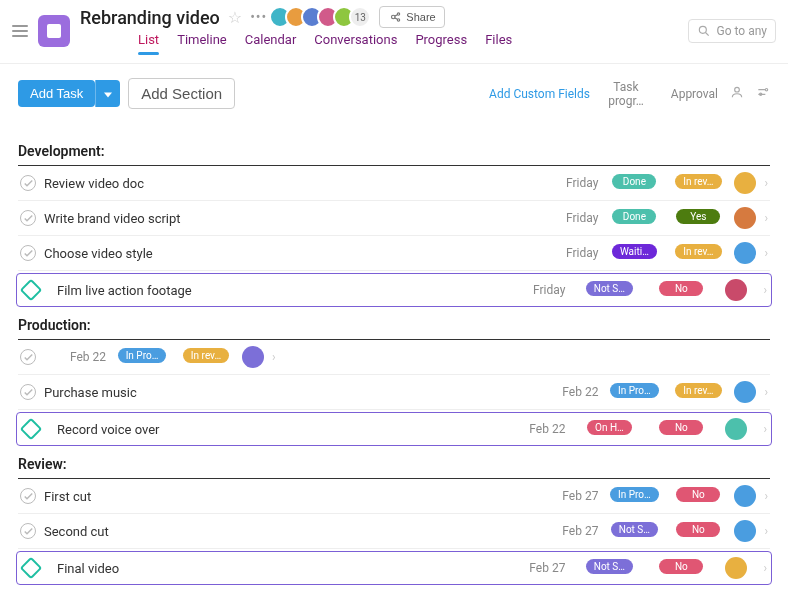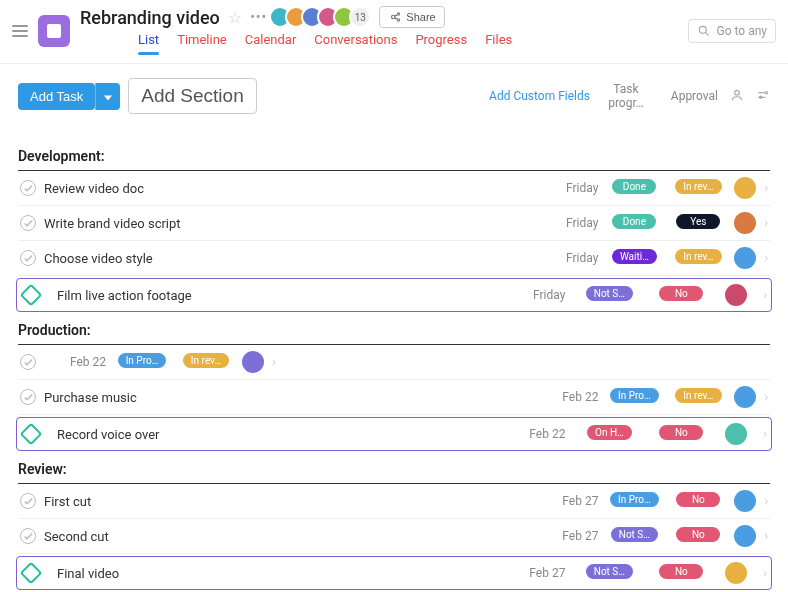--- a/index.html
+++ b/index.html
@@ -13,28 +13,28 @@
 .title-row { display: flex; align-items: center; gap: 8px; }
 .proj-title { font-size: 18px; font-weight: 500; color: #222; }
 .star { color: #ccc; font-size: 16px; cursor: pointer; }
 .dots { color: #999; cursor: pointer; font-size: 14px; letter-spacing: 1px; }
 .avatars { display: flex; align-items: center; }
 .avatar { width: 22px; height: 22px; border-radius: 50%; border: 2px solid #fff; margin-left: -6px; text-align: center; }
 .av-count { background: #eee; color: #666; font-size: 10px; display: flex; align-items: center; justify-content: center; margin-left: -6px; }
 .share-btn { border: 1px solid #ccc; border-radius: 4px; padding: 3px 8px; font-size: 11px; color: #555; background: #fff; cursor: pointer; display: flex; align-items: center; gap: 4px; }
 .search { border: 1px solid #e0e0e0; border-radius: 4px; padding: 4px 8px; color: #999; font-size: 12px; display: flex; align-items: center; gap: 6px; min-width: 60px; }
 .tabs { display: flex; gap: 18px; padding: 0 12px 0 58px; border-bottom: none; font-size: 13px; }
-.tab { color: #ef4444; padding: 4px 0 8px; cursor: pointer; position: relative; }
-.tab.active { color: #1d4ed8; }
+.tab { color: #701a75; padding: 4px 0 8px; cursor: pointer; position: relative; }
+.tab.active { color: #be185d; }
 .tab.active::after { content:""; position:absolute; left:0; right:0; bottom:0; height:3px; background:#2e9ae5; border-radius:2px; }
 .content { padding: 14px 18px; border-top: 1px solid #eee; margin-top: 2px; }
 .toolbar { display: flex; align-items: center; gap: 8px; margin-bottom: 28px; }
 .add-task { background: #2e9ae5; color: #fff; border: none; border-radius: 4px; padding: 6px 12px; font-size: 13px; cursor: pointer; }
 .add-task-drop { background: #2e9ae5; color: #fff; border: none; border-left: 1px solid rgba(255,255,255,0.3); border-radius: 0 4px 4px 0; padding: 6px 8px; cursor: pointer; margin-left:-8px; }
-.add-section { border: 1px solid #ccc; background: #fff; border-radius: 4px; padding: 6px 12px; font-size: 19px; color: #555; cursor: pointer; }
+.add-section { border: 1px solid #ccc; background: #fff; border-radius: 4px; padding: 6px 12px; font-size: 15px; color: #555; cursor: pointer; }
 .spacer { flex: 1; }
 .col-link { color: #2e9ae5; font-size: 12px; cursor: pointer; }
 .col-head { color: #888; font-size: 12px; }
 .head-icon { color: #aaa; cursor: pointer; }
 .section { margin-bottom: 4px; }
 .section-title { font-weight: 600; font-size: 14px; color: #222; padding: 6px 0; border-bottom: 1px solid #333; }
 .task-row { display: flex; align-items: center; padding: 6px 2px; border-bottom: 1px solid #eee; gap: 8px; }
 .task-row.hl { border: 1.5px solid #7b5fd6; border-radius: 4px; margin: 2px -2px; padding: 5px 4px; gap: 16px; }
 .check { width: 16px; height: 16px; border: 1.5px solid #bbb; border-radius: 50%; display: flex; align-items: center; justify-content: center; flex-shrink: 0; cursor: pointer; }
 .check svg { width: 9px; height: 9px; }
@@ -146,21 +146,21 @@
         </div>
         <div class="task-row">
           <div class="check">
             <svg viewBox="0 0 12 10" fill="none" stroke="#bbb" stroke-width="2">
               <path d="M1 5l3 3 7-7"></path>
             </svg>
           </div>
           <div class="task-name">Write brand video script</div>
           <div class="due">Friday</div>
           <div class="pill-col"><span class="pill" style="background: rgb(76, 192, 172);">Done</span></div>
-          <div class="pill-col"><span class="pill" style="background: #0f172a;">Yes</span></div>
+          <div class="pill-col"><span class="pill" style="background: #4d7c0f;">Yes</span></div>
           <div class="assignee" style="background: rgb(214, 122, 63);"></div>
           <span class="chev">›</span>
         </div>
         <div class="task-row">
           <div class="check">
             <svg viewBox="0 0 12 10" fill="none" stroke="#bbb" stroke-width="2">
               <path d="M1 5l3 3 7-7"></path>
             </svg>
           </div>
           <div class="task-name">Choose video style</div>

